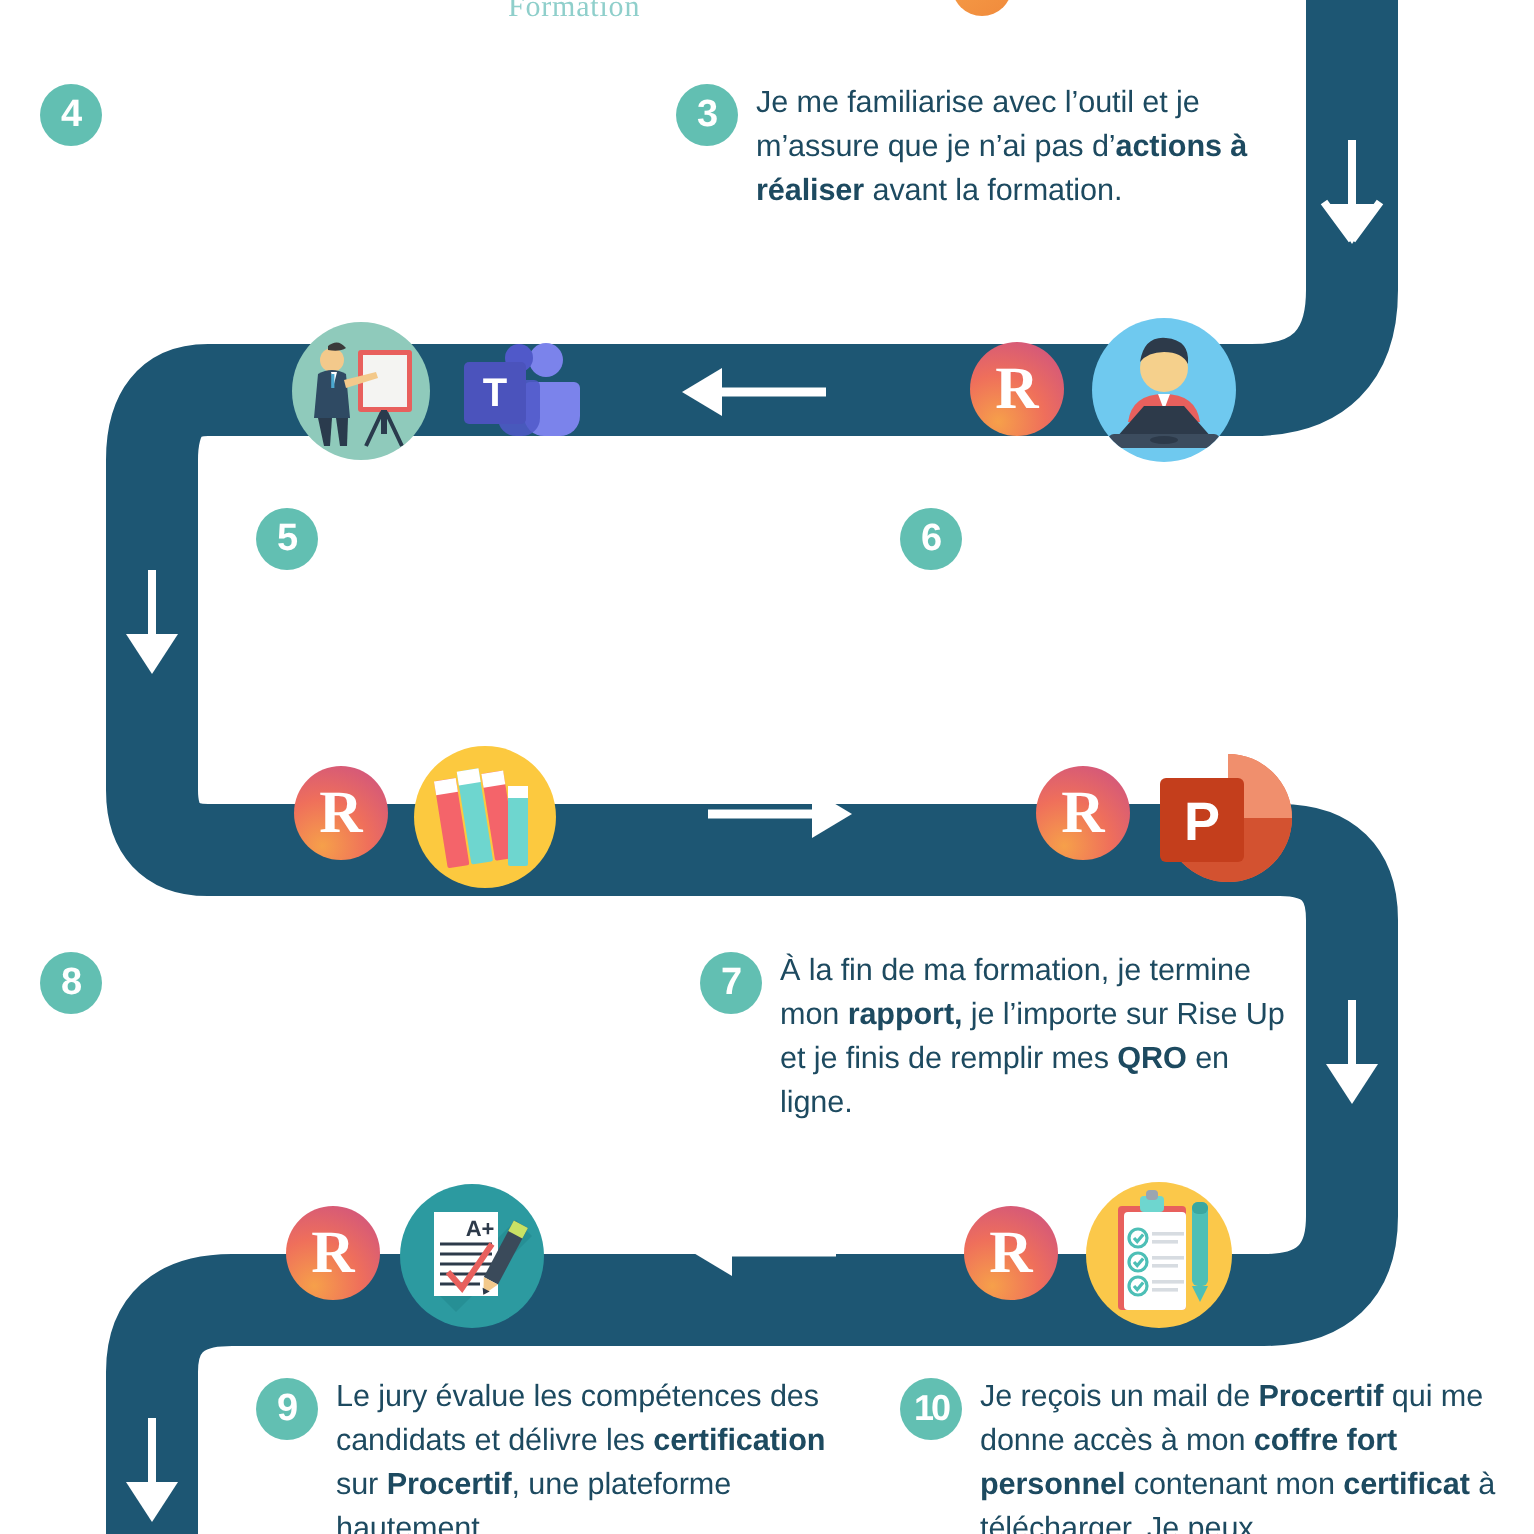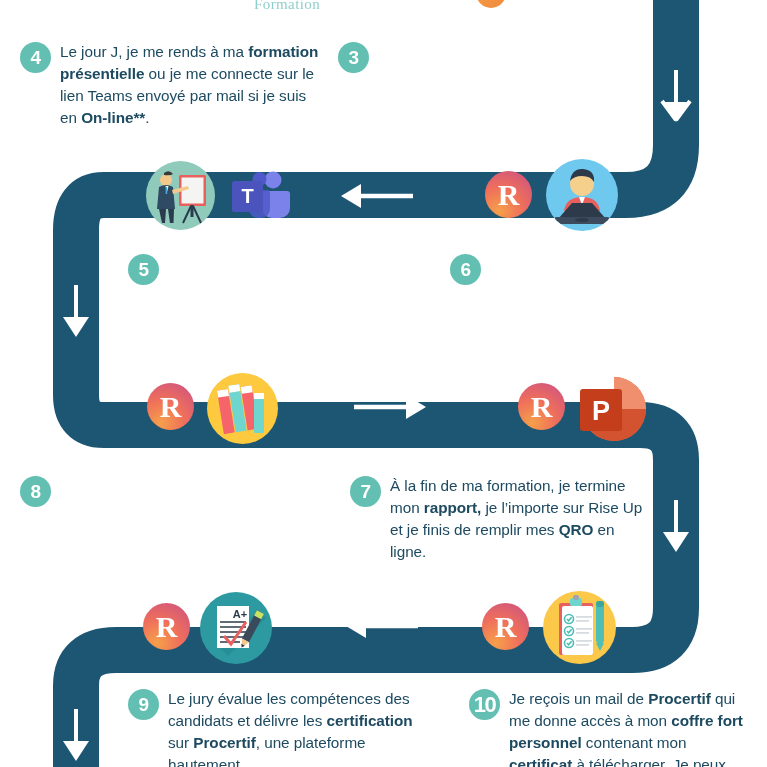--- a/index.html
+++ b/index.html
@@ -42,21 +42,21 @@
     border-radius: 50%;
     background: #62bfb2;
     color: #ffffff;
     font-size: 19px;
     font-weight: bold;
     line-height: 31px;
     text-align: center;
     letter-spacing: -0.5px;
     margin-top: 1px;
   }
-  .step-num.wide { letter-spacing: -1.5px; font-size: 22px; margin-left: 19px; }
+  .step-num.wide { letter-spacing: -1.5px; font-size: 18px; }
   .step-text {
     color: #1d4a60;
     font-size: 15.3px;
     line-height: 1.43;
     letter-spacing: -0.05px;
   }
   .step-text b { font-weight: bold; color: #1d4a60; }
 
   
   .hdr-formation {
@@ -127,25 +127,25 @@
       <ellipse cx="50" cy="5" rx="12" ry="8" fill="#f4c0a6"></ellipse>
       <ellipse cx="26" cy="12" rx="9" ry="6" fill="#e79c7b"></ellipse>
       <ellipse cx="42" cy="12" rx="9" ry="6" fill="#f0b094"></ellipse>
     </svg>
   </div>
   <div class="hdr-formation">Formation</div>
   <div class="hdr-orange-dot"></div>
 
   <div class="step" style="left:20px; top:41px; width:300px;">
     <div class="step-num">4</div>
-    <div class="step-text">Le jour J, je me rends à ma <b>formation présentielle</b> ou je me connecte sur le lien Teams envoyé par mail si je suis en <b>On-line**</b>.</div>
   </div>
 
   <div class="step" style="left:338px; top:41px; width:300px;">
     <div class="step-num">3</div>
+    <div class="step-text">Je me familiarise avec l’outil et je m’assure que je n’ai pas d’<b>actions à réaliser</b> avant la formation.</div>
   </div>
 
   <div class="step" style="left:128px; top:253px; width:300px;">
     <div class="step-num">5</div>
   </div>
 
   <div class="step" style="left:450px; top:253px; width:300px;">
     <div class="step-num">6</div>
   </div>
 

